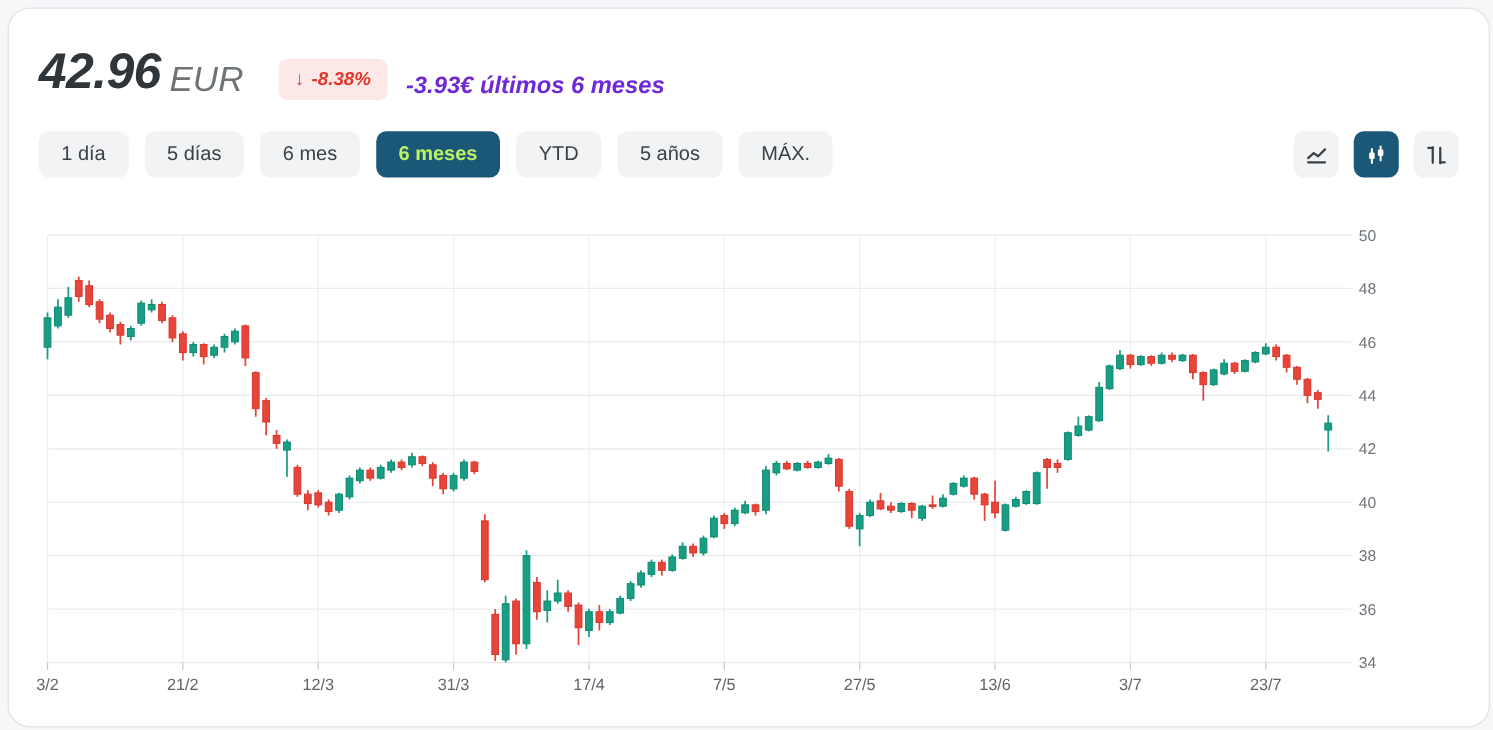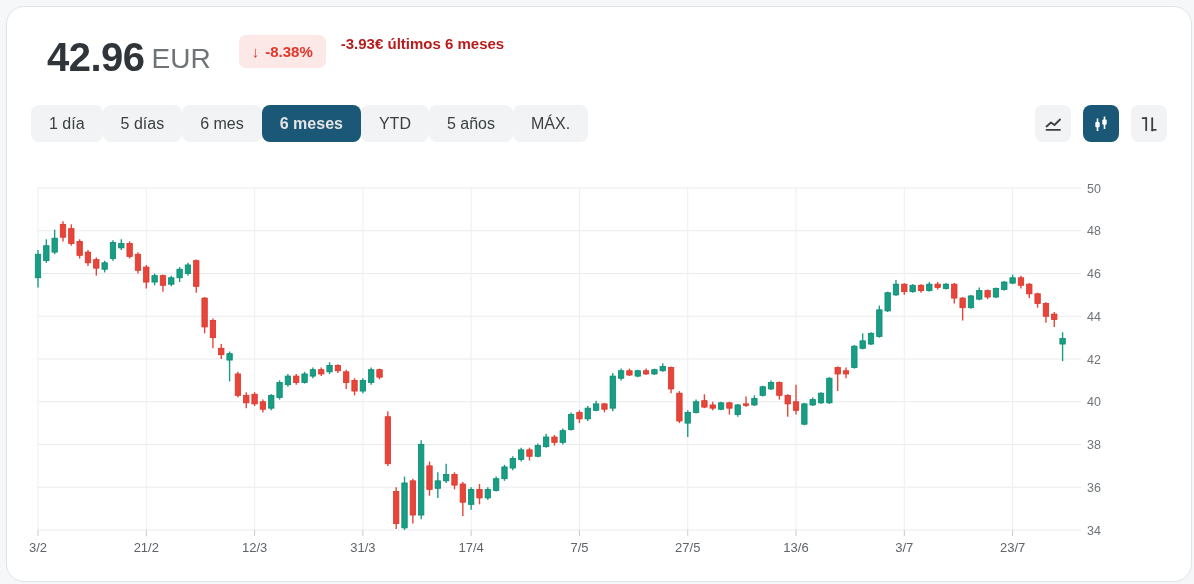--- a/index.html
+++ b/index.html
@@ -4,39 +4,39 @@
 <style>
   * { margin:0; padding:0; box-sizing:border-box; }
   html,body { width:1194px; height:584px; }
   body { font-family:"Liberation Sans", sans-serif; background:#f1f3f4; }
   .page { position:relative; width:1194px; height:584px; background:#f6f7f8; overflow:hidden; }
   .card {
     position:absolute; left:6px; top:6px; width:1186px; height:576px;
     background:#ffffff; border:1px solid #e0e3e7; border-radius:18px;
   }
   
-  .price-row { position:absolute; left:40px; top:28px; display:flex; align-items:flex-start; }
+  .price-row { position:absolute; left:24px; top:28px; display:flex; align-items:flex-end;font-style:italic; }
   .price { font-size:40px; font-weight:700; color:#30353a; letter-spacing:-0.5px; }
   .currency { font-size:28px; color:#6e7377; margin-left:7px; margin-top:8px; }
   .badge {
     display:flex; align-items:center; gap:6px; margin-left:28px;
     background:#fce8e6; color:#e2362b; border-radius:7px;
     padding:8px 13px; font-size:15px; font-weight:700;
   }
   .badge .arrow { font-size:15px; font-weight:400; }
-  .change-text { margin-left:15px; font-size:15px; font-weight:700; color:#b91c1c; }
+  .change-text { margin-left:15px; font-size:19px; font-weight:700; color:#6d28d9; }
   
   .controls { position:absolute; left:24px; right:24px; top:98px; display:flex; align-items:center; }
-  .chips { display:flex; }
+  .chips { display:flex; gap:13px; }
   .chip {
     border:none; cursor:pointer; background:#f1f3f4; color:#3c4043;
     height:37px; padding:0 18px; border-radius:8px; font-size:16px;
     font-family:"Liberation Sans", sans-serif;
   }
-  .chip.selected { background:#1b5776; color:#e5e5e5; font-weight:700; }
+  .chip.selected { background:#1b5776; color:#bef264; font-weight:700; }
   .spacer { flex:1; }
   .icon-buttons { display:flex; gap:12px; }
   .icon-btn {
     width:36px; height:37px; border:none; border-radius:8px; cursor:pointer;
     background:#f1f3f4; display:flex; align-items:center; justify-content:center;
   }
   .icon-btn.selected { background:#1b5776; }
   .icon-btn svg { display:block; }
   
   .chart-wrap { position:absolute; left:0; top:0; width:1194px; height:584px; pointer-events:none; }

